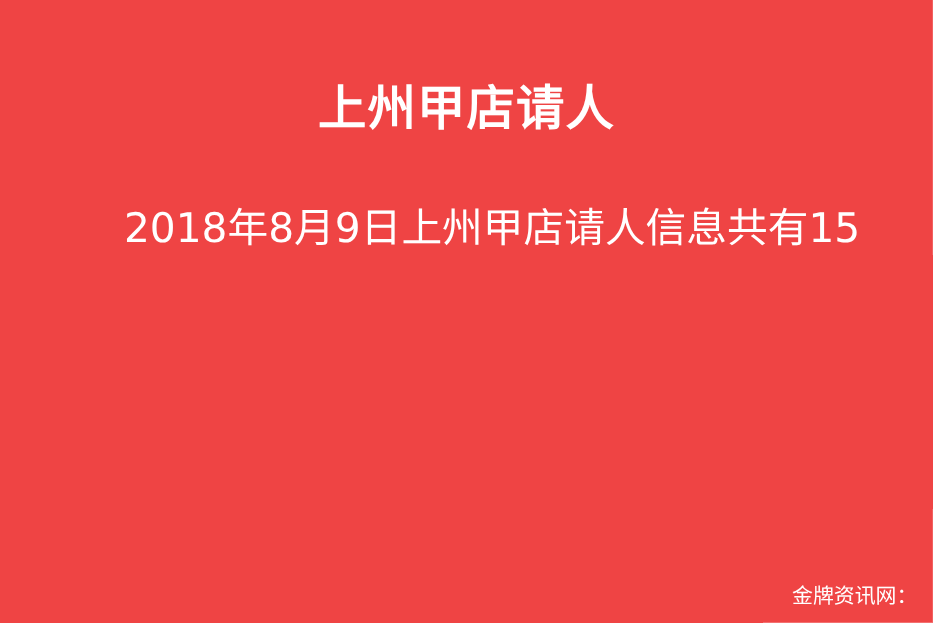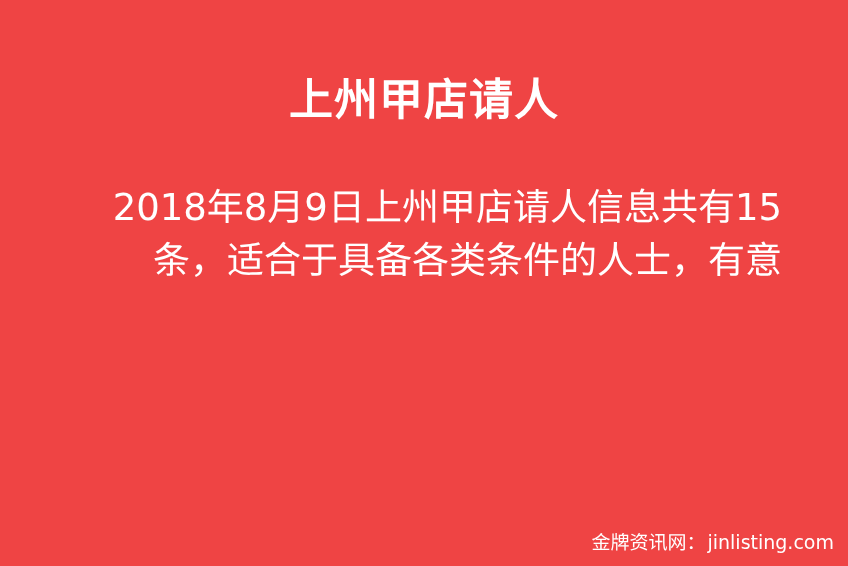--- a/index.html
+++ b/index.html
@@ -80,21 +80,19 @@
 </style>
 </head>
 <body>
 
 <div class="poster">
 
   <div class="poster-title">上州甲店请人</div>
 
   <div class="poster-body">
     <span class="body-line">2018年8月9日上州甲店请人信息共有15</span>
-    <span class="body-line">条，适合于具备各类条件的人士，有意</span>
   </div>
 
   <div class="poster-footer">
     <span class="footer-site">金牌资讯网：</span>
-    <span class="footer-url">jinlisting.com</span>
   </div>
 
 </div>
 
 </body></html>

